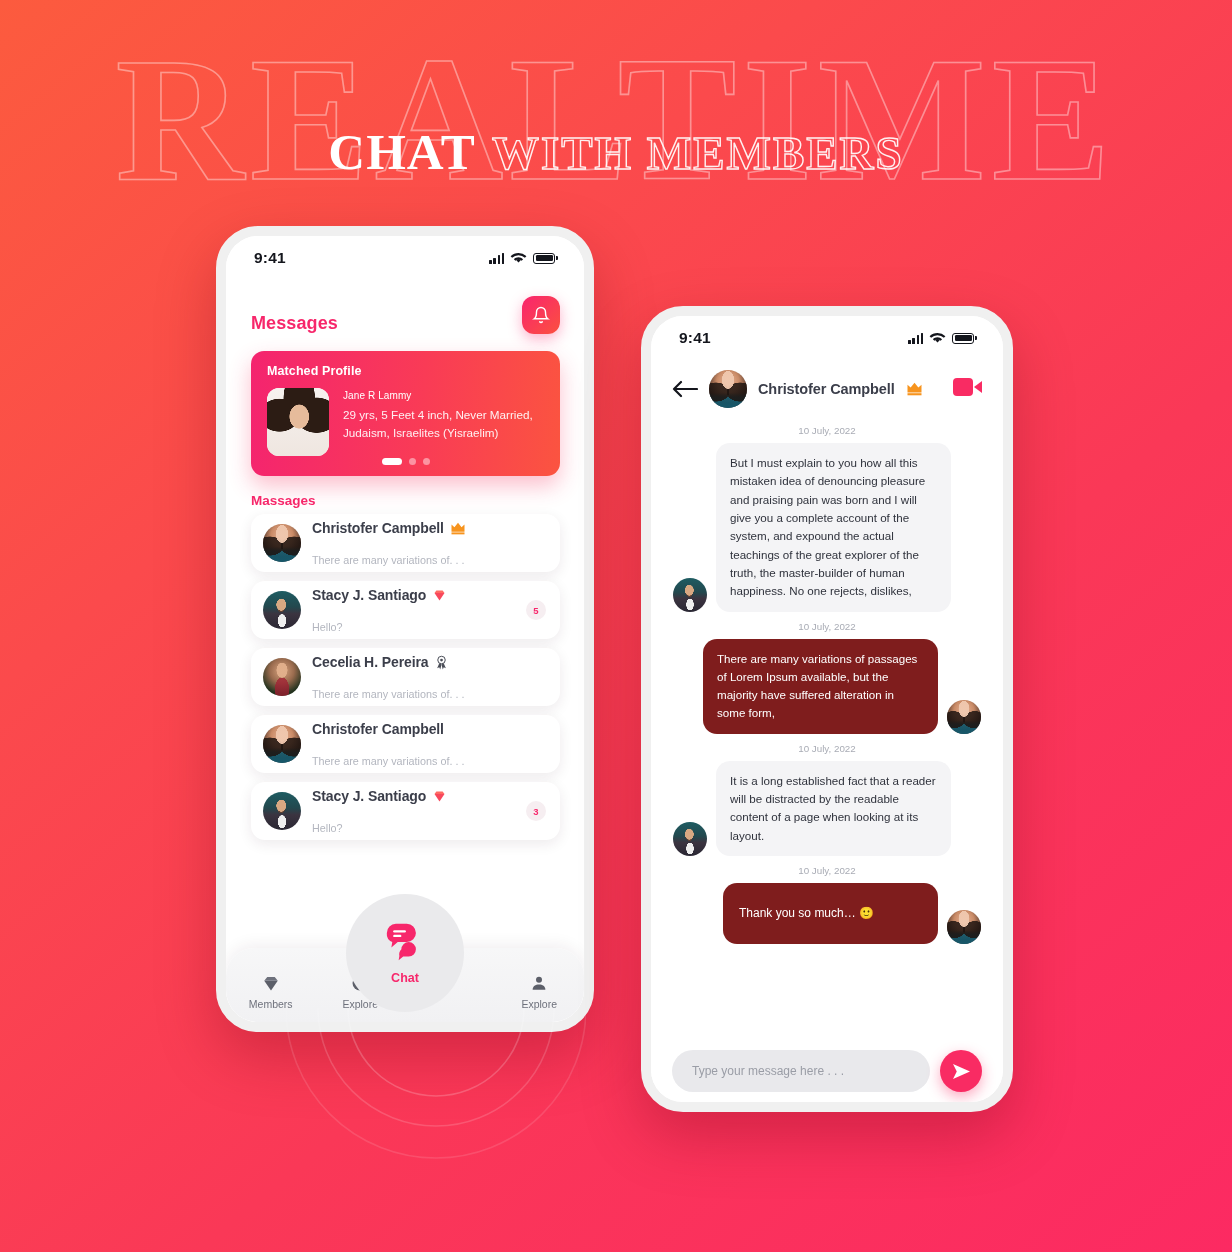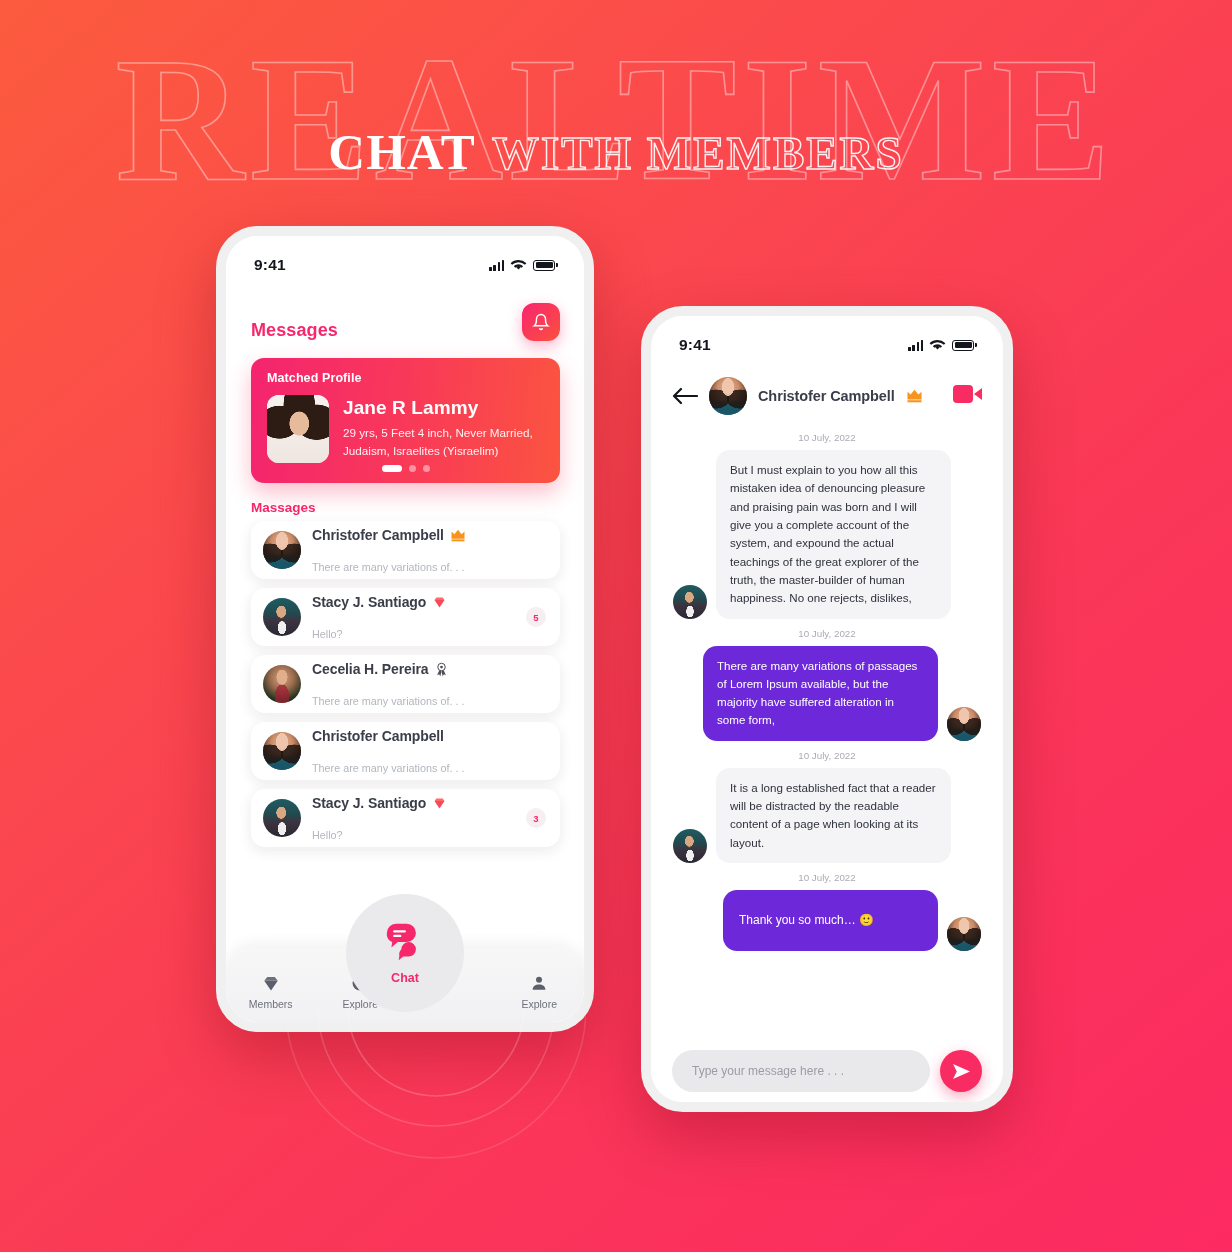--- a/index.html
+++ b/index.html
@@ -61,21 +61,21 @@
     overflow: hidden;
   }
   .phone-inner { position: relative; width: 100%; height: 100%; background:#fff; overflow:hidden; }
 
   #phone-left  { left: 216px; top: 226px;  width: 378px; height: 806px; }
   #phone-right { left: 641px; top: 306px;  width: 372px; height: 806px; }
 
   
   .statusbar {
     height: 44px; display: flex; align-items: center;
-    justify-content: space-between; padding: 0 26px 0 28px; margin-top: 7px;
+    justify-content: space-between; padding: 0 26px 0 28px;
   }
   .sb-time { font-size: 15.5px; font-weight: bold; color: #14161d; letter-spacing: .2px; }
   .sb-icons { display: flex; align-items: center; gap: 6px; }
   .sig { display:flex; align-items:flex-end; gap:1.7px; height: 11px; }
   .sig i { width: 2.6px; background: #14161d; border-radius: .5px; display:block; }
   .sig i:nth-child(1){height:4px}.sig i:nth-child(2){height:6px}
   .sig i:nth-child(3){height:8.5px}.sig i:nth-child(4){height:11px}
   .batt { width: 22px; height: 11px; border: 1.4px solid #14161d; border-radius: 3px; padding: 1.2px; }
   .batt span { display:block; width:100%; height:100%; background:#14161d; border-radius:1.3px; }
   .batt-cap { width: 1.6px; height: 4px; background:#14161d; border-radius: 0 1px 1px 0; margin-left:1px;}
@@ -99,21 +99,21 @@
     padding: 13px 16px 0 16px; position: relative;
     box-shadow: 0 10px 22px rgba(246,44,90,.30);
   }
   .match-label { color:#fff; font-size: 12.5px; font-weight: bold; letter-spacing:.1px; }
   .match-body { display:flex; gap: 14px; margin-top: 10px; }
   .match-photo {
     width: 62px; height: 68px; border-radius: 12px; flex: none;
     background: #ffffff; overflow:hidden; position:relative;
   }
   .match-info { padding-top: 2px; }
-  .match-name { color:#fff; font-size: 19px; font-weight:bold; letter-spacing:.1px;}
+  .match-name { color:#fff; font-size: 10px; font-weight:normal; letter-spacing:.1px;}
   .match-meta { color: rgba(255,255,255,.92); font-size: 11.7px; line-height: 1.55; margin-top:5px; }
   .dots { position:absolute; bottom: 11px; left: 0; right:0; display:flex; justify-content:center; gap:7px; align-items:center;}
   .dots .d { width:7px; height:7px; border-radius:50%; background: rgba(255,255,255,.45); }
   .dots .d.on { width: 20px; border-radius: 5px; background:#fff; }
 
   .list-label { margin: 17px 0 6px 25px; font-size: 13.5px; font-weight:bold; color:#F7276B; }
   .chat-list { padding: 0 24px 0 25px; display:flex; flex-direction:column; gap: 9px; }
   .chat-item {
     background:#fff; border-radius: 14px; height: 58px;
     box-shadow: 0 4px 14px rgba(60,20,40,.09);
@@ -166,21 +166,21 @@
   .date-sep { text-align:center; font-size: 9.8px; color:#a9acb5; margin: 9px 0 7px; }
   .row { display:flex; align-items:flex-end; gap: 9px; }
   .row.out { justify-content:flex-end; }
   .bub-avatar { width: 34px; height:34px; border-radius:50%; flex:none; overflow:hidden; position:relative;}
   .bubble {
     border-radius: 14px; padding: 11px 14px;
     font-size: 11.6px; line-height: 1.58;
     max-width: 235px;
   }
   .bubble.in { background:#f4f4f6; color:#2f323c; }
-  .bubble.out { background:#6d28d9; color:#ffffff; }
+  .bubble.out { background:#7f1d1d; color:#ffffff; }
   .bubble.out.short { padding: 21px 16px; font-size: 12px; }
 
   .composer {
     position:absolute; left:0; right:0; bottom: 10px;
     display:flex; align-items:center; gap: 10px; padding: 0 21px;
   }
   .composer-input {
     flex:1; height: 42px; border-radius: 21px; border: none;
     background:#e9e9ec; padding: 0 20px; font-size: 12px; color:#4a4d57;
     font-family: "Liberation Sans", sans-serif; outline:none;

